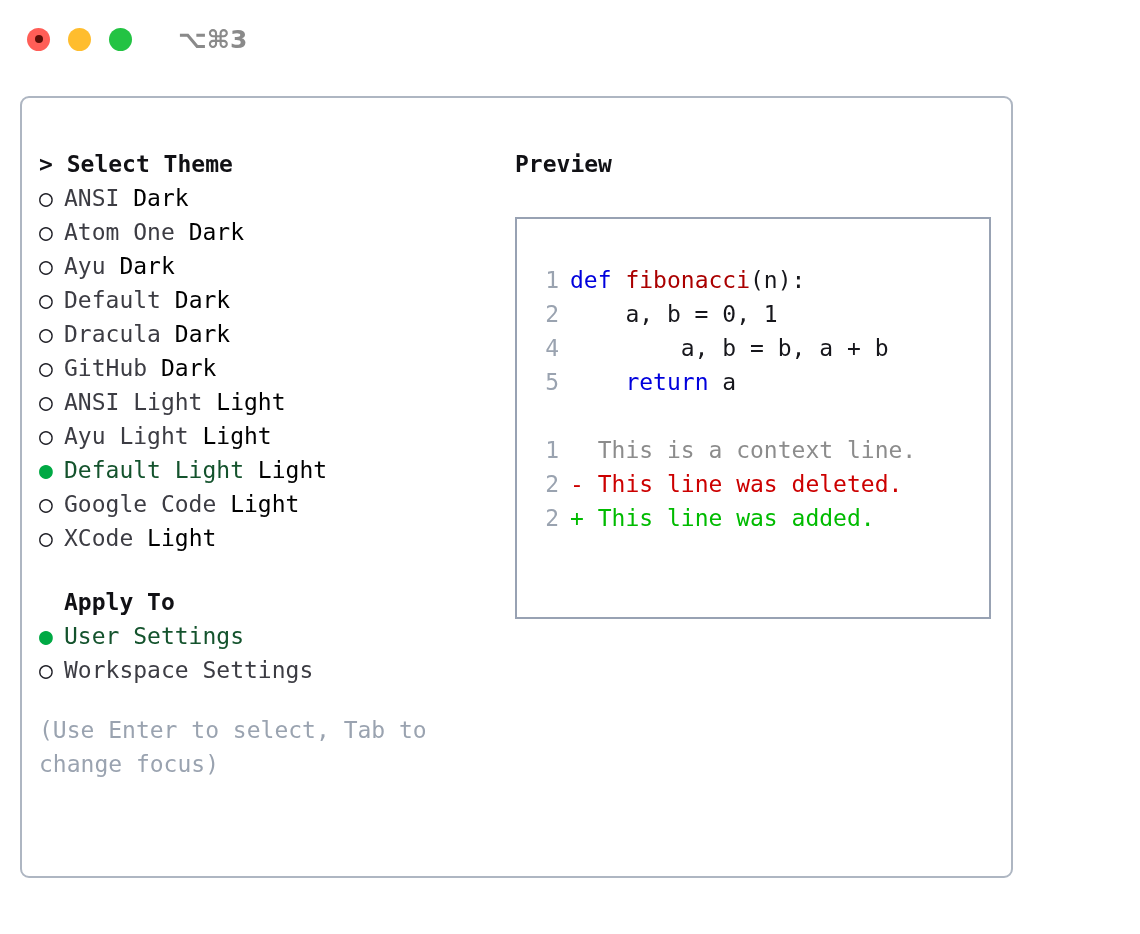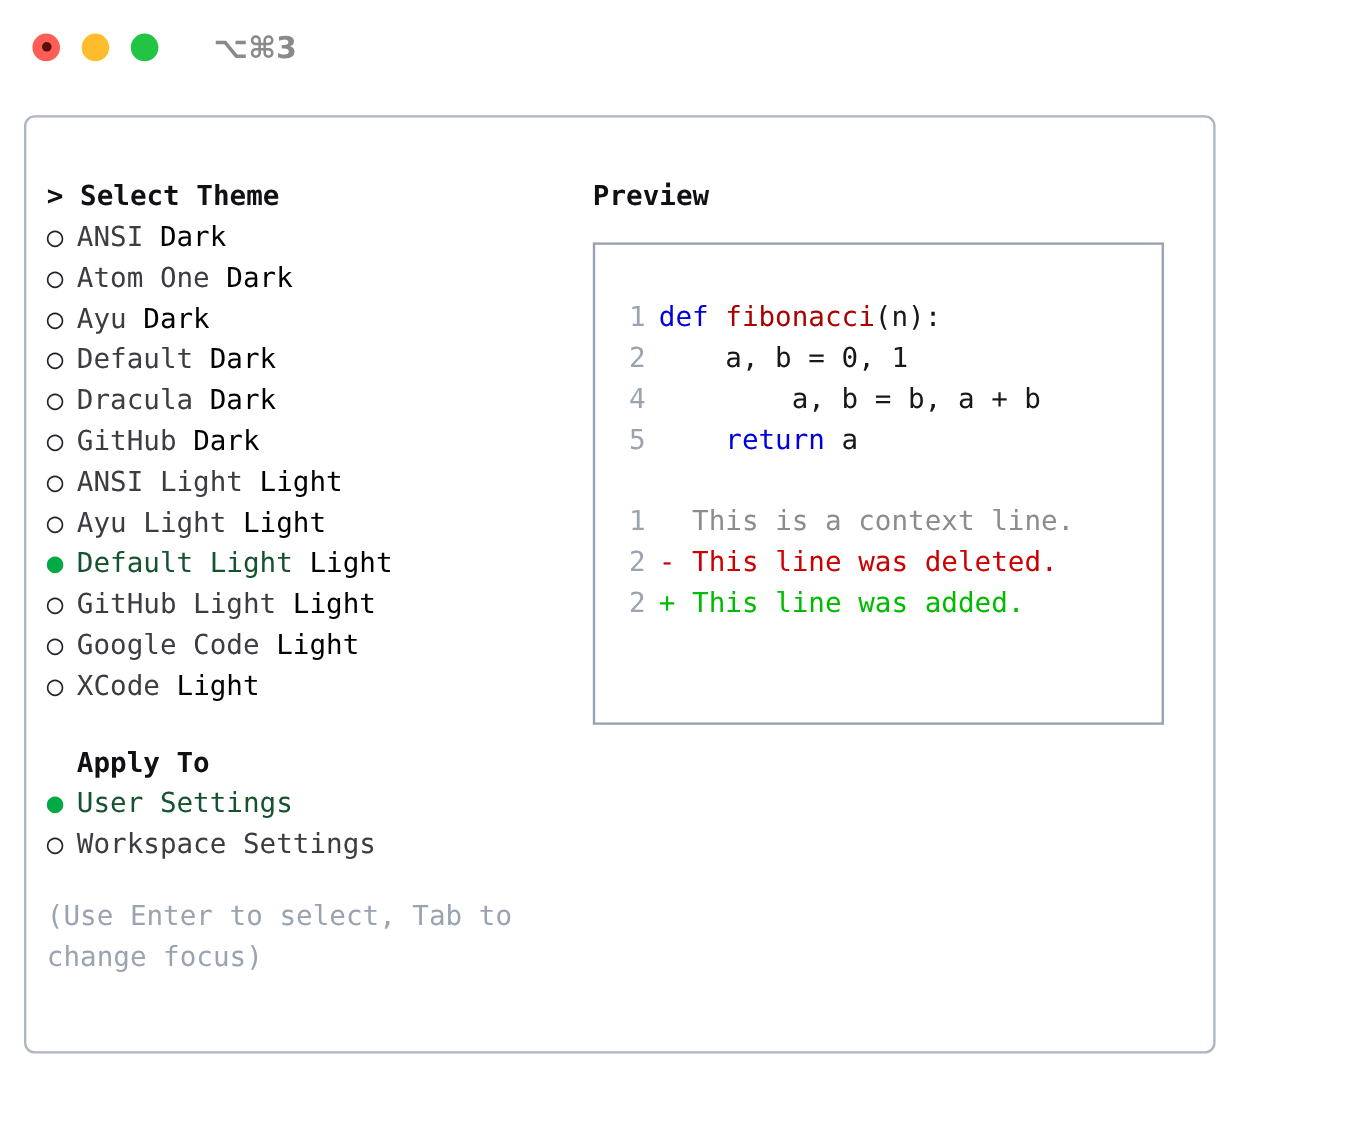--- a/index.html
+++ b/index.html
@@ -138,34 +138,34 @@
     font-size: 23px;
     line-height: 34px;
     color: #9aa3b0;
     width: 420px;
     white-space: normal;
   }
 
   
   .right-col {
     position: absolute;
-    left: 472px;
+    left: 493px;
     top: 49px;
     width: 500px;
   }
   .preview-title {
     font-size: 23px;
     font-weight: bold;
     color: #111115;
     height: 34px;
     line-height: 34px;
   }
 
   .preview-box {
-    margin-top: 21px;
+    margin-top: 36px;
     width: 476px;
     height: 402px;
     border: 2px solid #98a2b3;
     box-sizing: border-box;
     background: #ffffff;
     position: relative;
   }
 
   .code-area {
     position: absolute;
@@ -220,21 +220,20 @@
         <div id="theme-list">
             <div class="row"><span class="bullet radio-off">○</span><span class="item-label">ANSI</span><span class="item-suffix"> Dark</span></div>
             <div class="row"><span class="bullet radio-off">○</span><span class="item-label">Atom One</span><span class="item-suffix"> Dark</span></div>
             <div class="row"><span class="bullet radio-off">○</span><span class="item-label">Ayu</span><span class="item-suffix"> Dark</span></div>
             <div class="row"><span class="bullet radio-off">○</span><span class="item-label">Default</span><span class="item-suffix"> Dark</span></div>
             <div class="row"><span class="bullet radio-off">○</span><span class="item-label">Dracula</span><span class="item-suffix"> Dark</span></div>
             <div class="row"><span class="bullet radio-off">○</span><span class="item-label">GitHub</span><span class="item-suffix"> Dark</span></div>
             <div class="row"><span class="bullet radio-off">○</span><span class="item-label">ANSI Light</span><span class="item-suffix"> Light</span></div>
             <div class="row"><span class="bullet radio-off">○</span><span class="item-label">Ayu Light</span><span class="item-suffix"> Light</span></div>
             <div class="row"><span class="bullet radio-on">●</span><span class="item-label selected">Default Light</span><span class="item-suffix"> Light</span></div>
-            <div class="row"><span class="bullet radio-off">○</span><span class="item-label">GitHub Light</span><span class="item-suffix"> Light</span></div>
             <div class="row"><span class="bullet radio-off">○</span><span class="item-label">Google Code</span><span class="item-suffix"> Light</span></div>
             <div class="row"><span class="bullet radio-off">○</span><span class="item-label">XCode</span><span class="item-suffix"> Light</span></div>
           </div>
 
         <div class="spacer-30"></div>
 
         <div class="section-head unfocused" style="padding-left:25px;">Apply To</div>
 
         <div id="apply-list">
             <div class="row"><span class="bullet radio-on">●</span><span class="item-label selected">User Settings</span></div>

